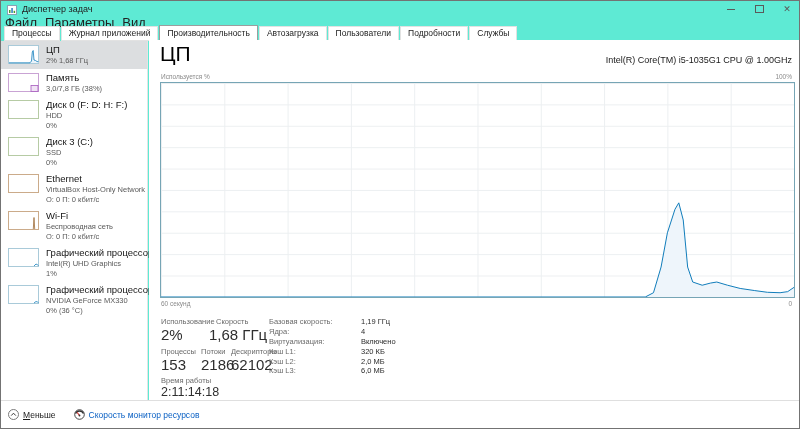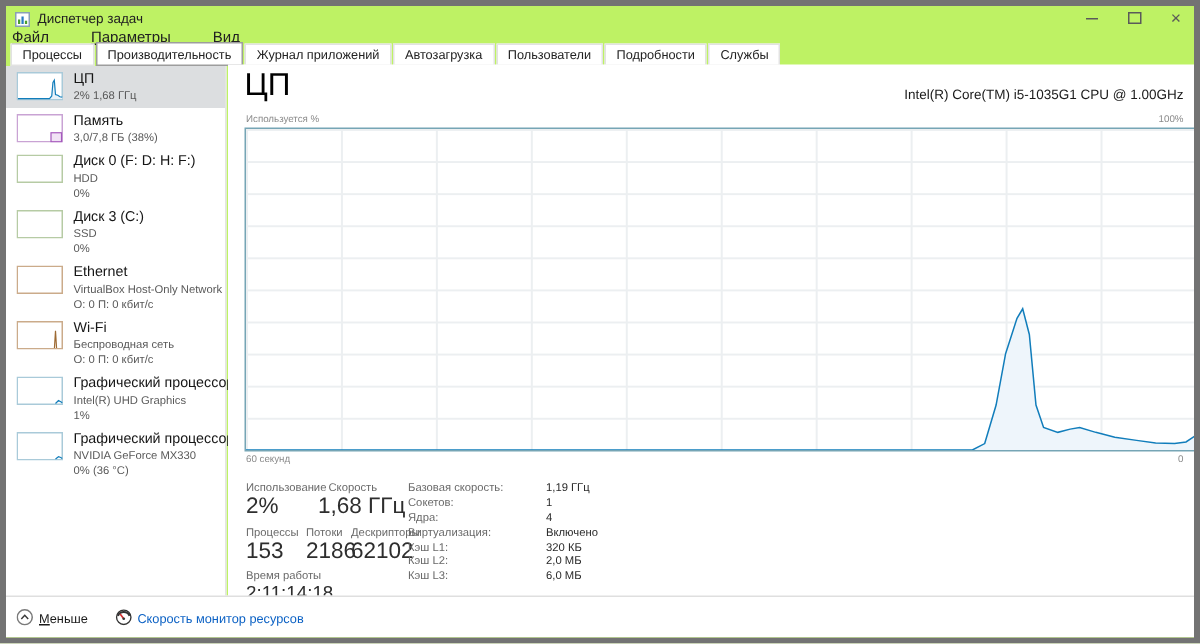--- a/index.html
+++ b/index.html
@@ -1,32 +1,32 @@
 <!DOCTYPE html>
 <html><head>
 <meta charset="utf-8">
 <style>
   html,body{margin:0;padding:0;background:#f3f3f3;}
   .window{
-    position:relative;width:800px;height:429px;background:#bef264;overflow:hidden;
+    position:relative;width:800px;height:429px;background:#5eead4;overflow:hidden;
     font-family:"Liberation Sans",sans-serif;color:#1a1a1a;
-    border:4px solid #737373;box-sizing:border-box;
+    border:1px solid #737373;box-sizing:border-box;
   }
   
   .titlebar{position:absolute;left:0;top:0;right:0;height:16px;display:flex;align-items:center;}
   .app-icon{margin:1px 0 0 6px;flex:none;}
   .titlebar-text{font-size:9px;margin-left:5px;color:#222;}
   .win-controls{position:absolute;right:6px;top:2px;display:flex;align-items:center;gap:16px;height:12px;}
   .ctl{display:flex;align-items:center;justify-content:center;width:12px;height:12px;cursor:default;}
   .glyph-min{width:8px;height:1px;background:#5a5a5a;}
   .glyph-max{width:7px;height:6px;border:1px solid #5a5a5a;}
   .glyph-close{font-size:9px;color:#5a5a5a;line-height:9px;}
   
   .menubar{position:absolute;left:0;top:15px;right:0;height:12px;display:flex;align-items:center;}
-  .menu-item{font-size:10px;padding:0 14px;color:#222;}
+  .menu-item{font-size:13px;padding:0 4px;color:#222;}
   .menu-item::first-letter{text-decoration:underline;}
   .menubar .menu-item:first-child{padding-left:4px;}
   
   .tabrow{position:absolute;left:0;top:27px;right:0;height:13px;display:flex;align-items:flex-end;padding-left:3px;}
   .tab{font-size:8.5px;color:#222;padding:1px 7px 2px 7px;border:1px solid #e2e2e2;background:#fff;margin-right:1px;white-space:nowrap;}
   .tab.active{border:1px solid #9d9d9d;padding-top:2px;}
   
   .sidebar{position:absolute;left:0;top:40px;width:147px;bottom:27px;border-right:1px solid #e4e4e4;box-sizing:border-box;background:#fff;}
   .side-item{display:flex;padding:3px 2px 3px 7px;cursor:default;}
   .side-item.selected{background:#dcdee0;}
@@ -94,22 +94,22 @@
   </div>
 
   <div class="menubar">
     <span class="menu-item">Файл</span>
     <span class="menu-item">Параметры</span>
     <span class="menu-item">Вид</span>
   </div>
 
   <div class="tabrow">
     <span class="tab">Процессы</span>
+    <span class="tab">Журнал приложений</span>
     <span class="tab active">Производительность</span>
-    <span class="tab">Журнал приложений</span>
     <span class="tab">Автозагрузка</span>
     <span class="tab">Пользователи</span>
     <span class="tab">Подробности</span>
     <span class="tab">Службы</span>
   </div>
 
   <div class="sidebar">
 
     <div class="side-item selected">
       <svg class="thumb" viewBox="0 0 31 19">
@@ -236,24 +236,20 @@
 
     <div class="stat-label" style="left:12px;top:336px;">Время работы</div>
     <div class="stat-uptime" style="left:12px;top:345px;">2:11:14:18</div>
 
     <div class="stats-right">
       <div class="sr-row">
         <span class="sr-label">Базовая скорость:</span>
         <span class="sr-value">1,19 ГГц</span>
       </div>
       <div class="sr-row">
-        <span class="sr-label">Сокетов:</span>
-        <span class="sr-value">1</span>
-      </div>
-      <div class="sr-row">
         <span class="sr-label">Ядра:</span>
         <span class="sr-value">4</span>
       </div>
       <div class="sr-row">
         <span class="sr-label">Виртуализация:</span>
         <span class="sr-value">Включено</span>
       </div>
       <div class="sr-row">
         <span class="sr-label">Кэш L1:</span>
         <span class="sr-value">320 КБ</span>

